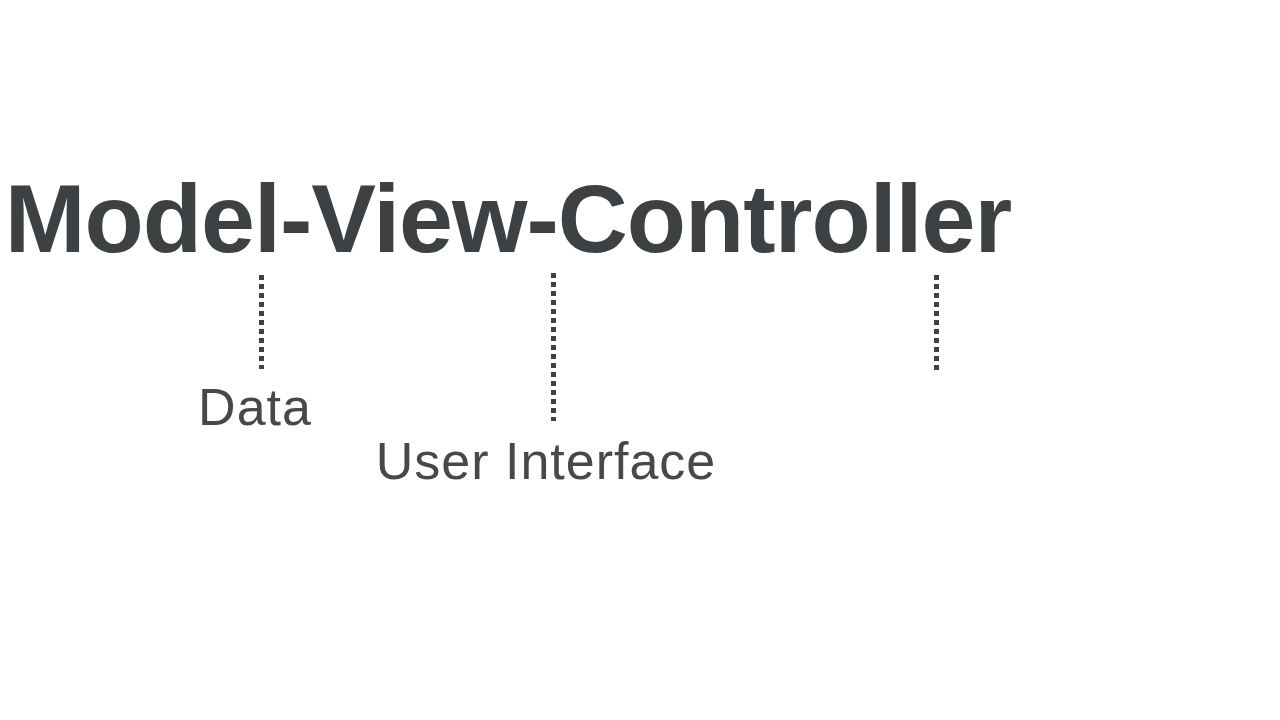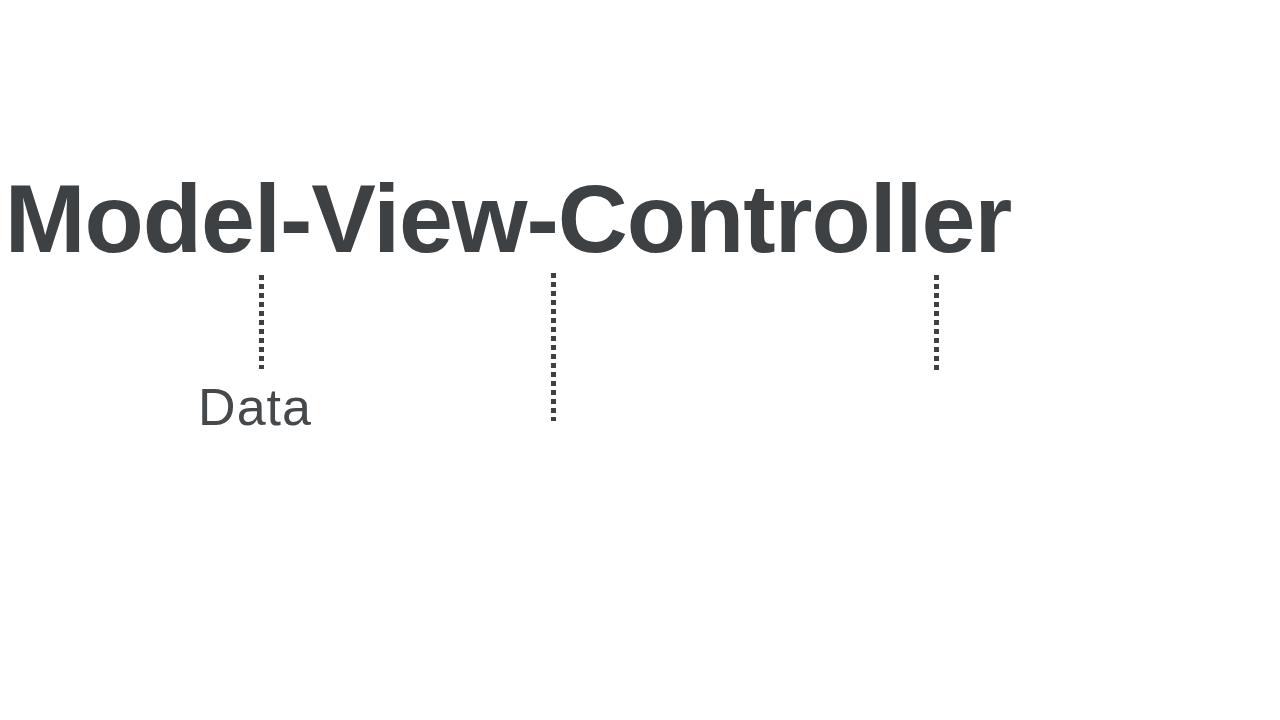--- a/index.html
+++ b/index.html
@@ -71,15 +71,16 @@
   <h1 class="title">Model-View-Controller</h1>
 
   <div class="leader-line leader-model"></div>
 
   <div class="leader-line leader-view"></div>
 
   <div class="leader-line leader-controller"></div>
 
   <div class="label label-data">Data</div>
 
+  <div class="label label-ui">User Interface</div>
 
 
 </div>
 
 </body></html>

